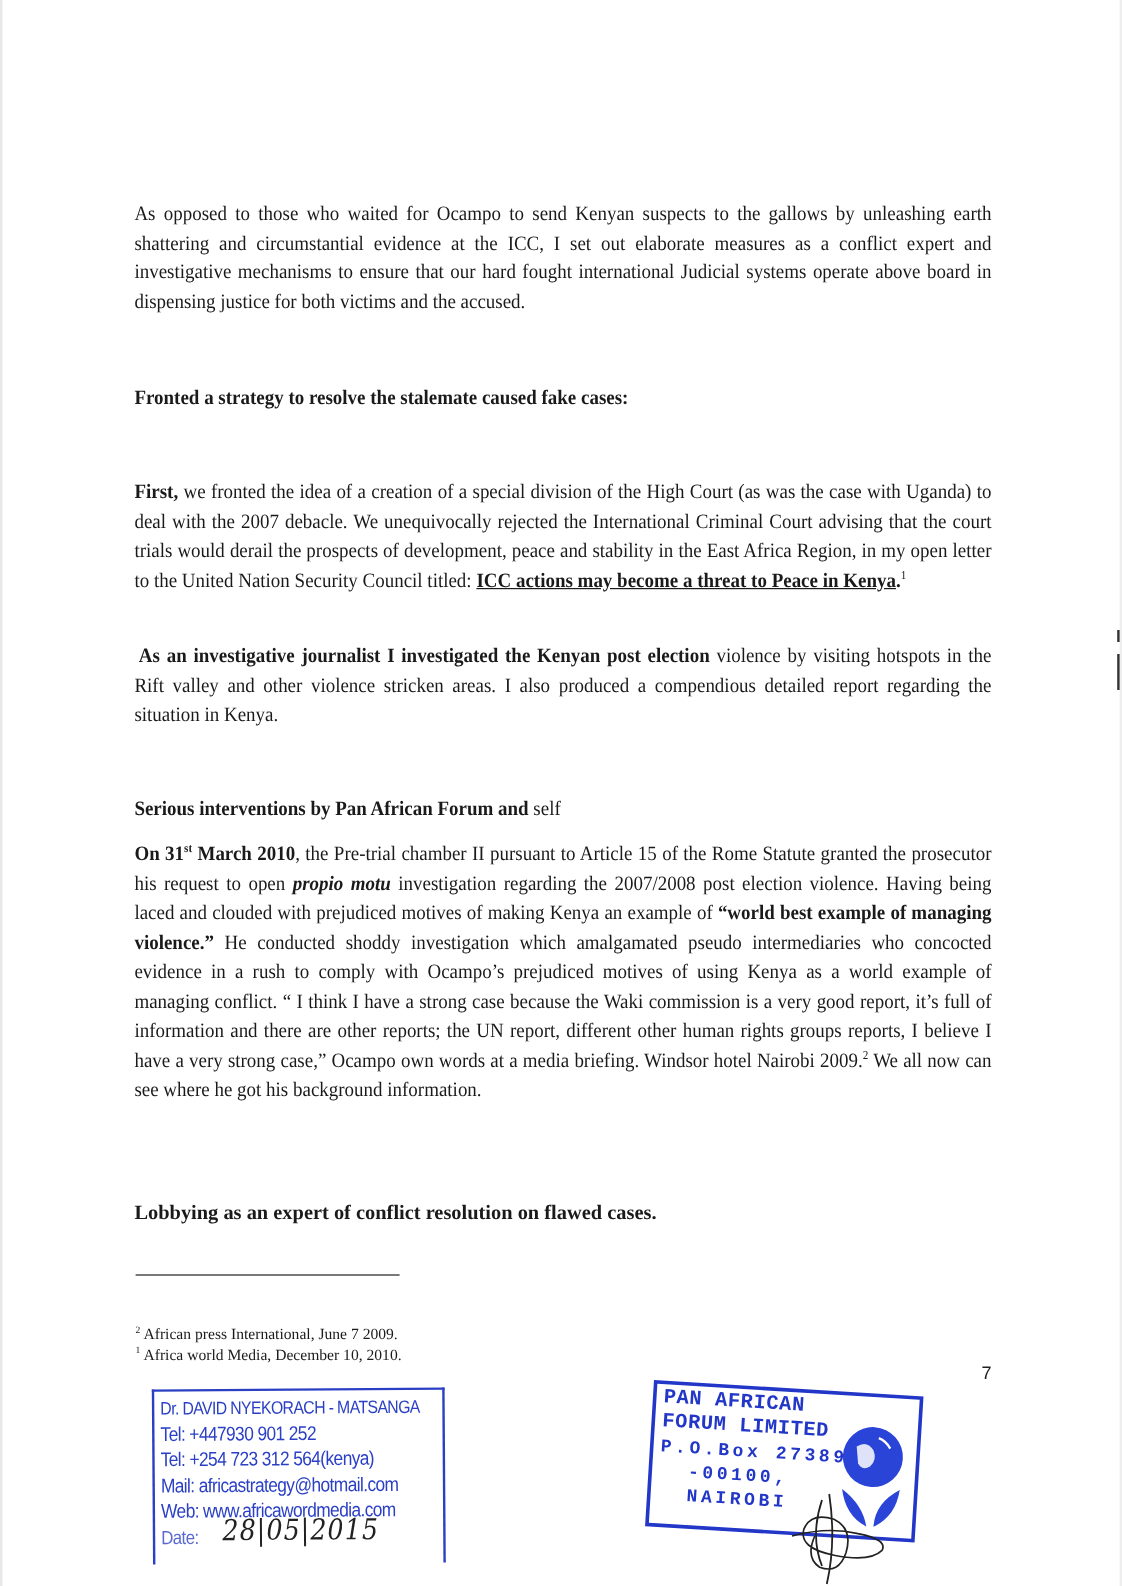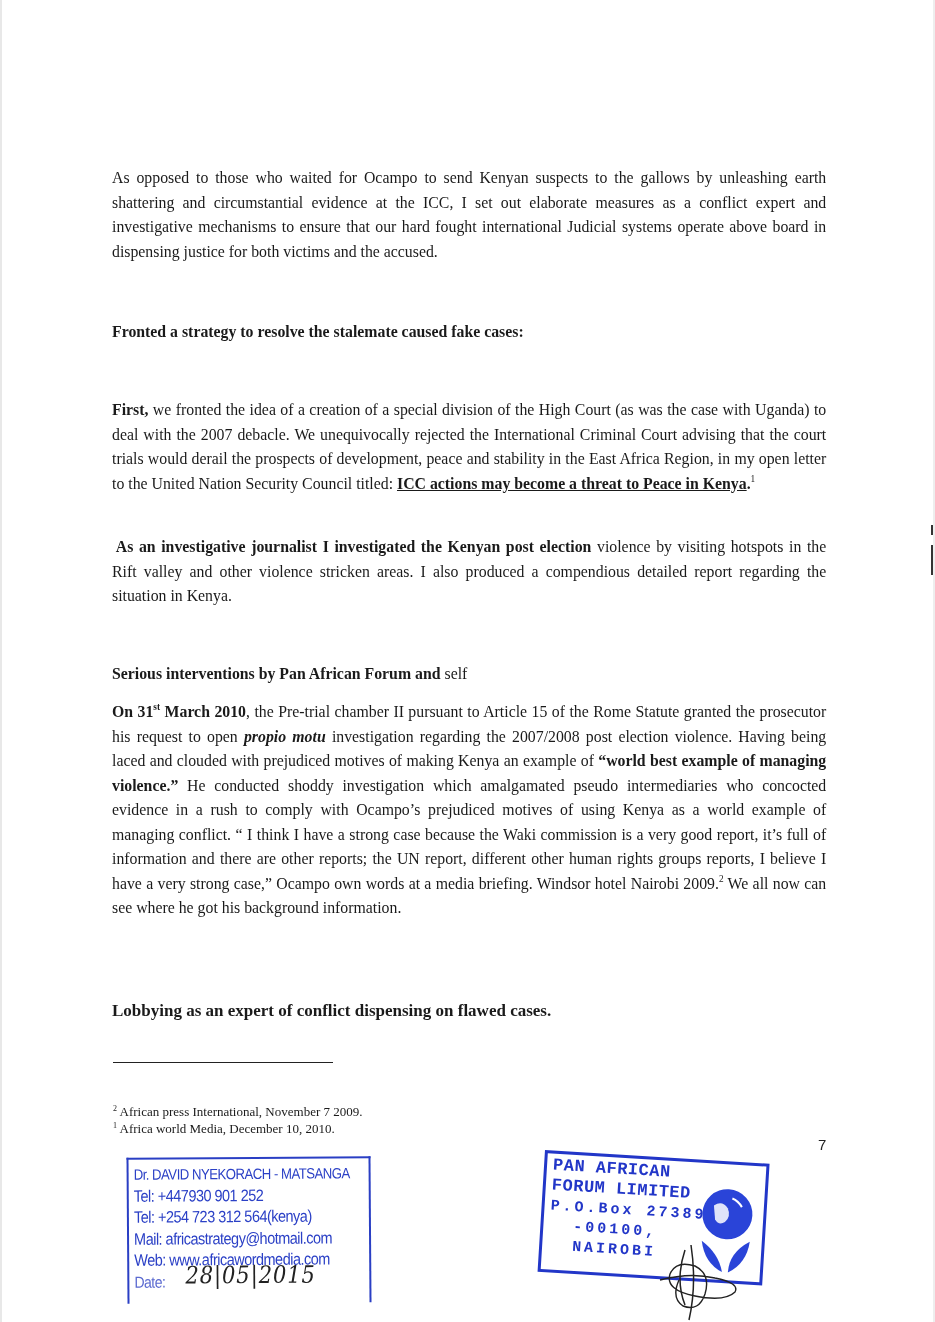--- a/index.html
+++ b/index.html
@@ -89,28 +89,28 @@
 </p>
 
 <div class="heading" style="top:664px;">
   <span>Serious interventions by Pan African Forum and</span><span style="font-weight:normal;"> self</span>
 </div>
 
 <p class="para" style="top:700px;">
   <b><span>On 31</span><sup>st</sup><span> March 2010</span></b><span>, the Pre-trial chamber II pursuant to Article 15 of the Rome Statute granted the prosecutor his request to open </span><span class="bi">propio motu</span><span> investigation regarding the 2007/2008 post election violence. Having being laced and clouded with prejudiced motives of making Kenya an example of </span><b>“world best example of managing violence.”</b><span> He conducted shoddy investigation which amalgamated pseudo intermediaries who concocted evidence in a rush to comply with Ocampo’s prejudiced motives of using Kenya as a world example of managing conflict. “ I think I have a strong case because the Waki commission is a very good report, it’s full of information and there are other reports; the UN report, different other human rights groups reports, I believe I have a very strong case,” Ocampo own words at a media briefing. Windsor hotel Nairobi 2009.</span><sup>2</sup><span> We all now can see where he got his background information.</span>
 </p>
 
-<div class="heading" style="top:1001px; transform:none;">Lobbying as an expert of conflict dispensing on flawed cases.</div>
+<div class="heading" style="top:1001px; transform:none;">Lobbying as an expert of conflict resolution on flawed cases.</div>
 
 <div class="fn-rule"></div>
 <div class="footnote" style="top:1073px;margin-top:48px;">
   <sup>1</sup><span> Africa world Media, December 10, 2010.</span>
 </div>
 <div class="footnote" style="top:1104px;">
-  <sup>2</sup><span> African press International, November 7 2009.</span>
+  <sup>2</sup><span> African press International, June 7 2009.</span>
 </div>
 
 <div class="page-number">7</div>
 
 <div class="stamp-personal">
   <div class="line name">Dr. DAVID NYEKORACH - MATSANGA</div>
   <div class="line">Tel: +447930 901 252</div>
   <div class="line">Tel: +254 723 312 564(kenya)</div>
   <div class="line">Mail: africastrategy@hotmail.com</div>
   <div class="line">Web: www.africawordmedia.com</div>

